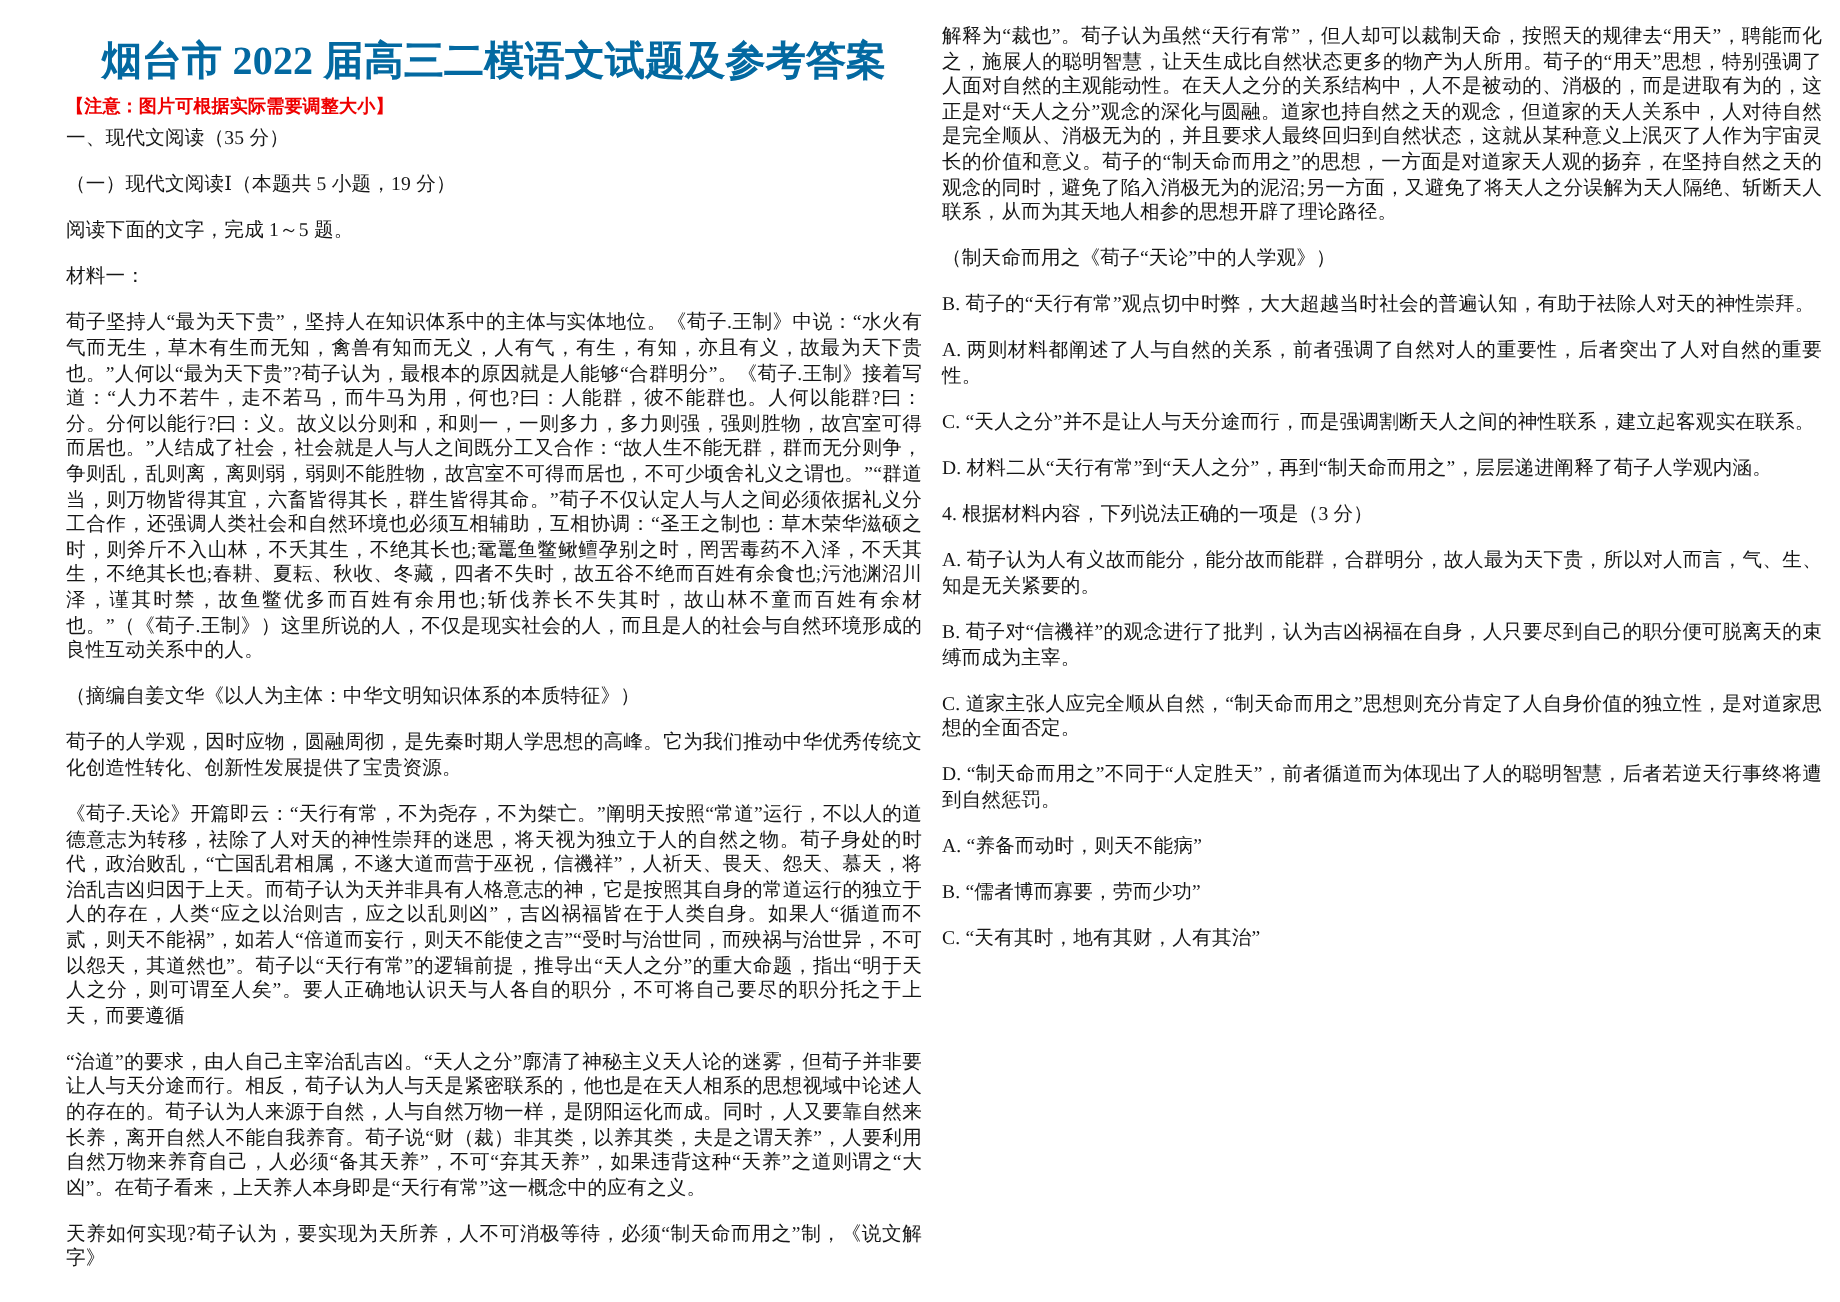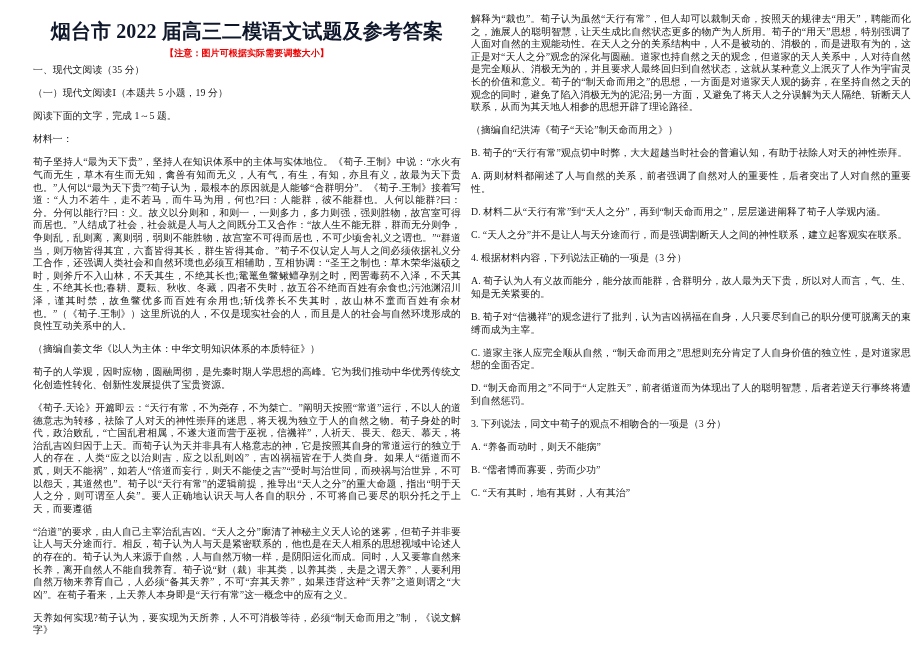--- a/index.html
+++ b/index.html
@@ -20,28 +20,28 @@
     font-size:9.8px;
     line-height:12.6px;
     letter-spacing:0.1px;
   }
   .col.left{width:428px;flex:0 0 428px;}
   .col.right{width:440px;flex:0 0 440px;}
   .col p{margin:0 0 10.5px 0;}
   .title{
     margin:6px 0 3px 0;
     text-align:center;
-    color:#0f172a;
+    color:#0369a1;
     font-weight:bold;
     font-size:20px;
     line-height:25px;
     font-family:"Liberation Serif","DejaVu Serif",serif;
   }
   .notice{
-    text-align:center;
+    text-align:left;
     color:#ee0000;
     font-weight:bold;
     font-size:9px;
     line-height:12px;
     margin:0 0 5px 0;
   }
 </style>
 </head>
 <body>
 
@@ -60,32 +60,31 @@
     <p>（摘编自姜文华《以人为主体：中华文明知识体系的本质特征》）</p>
 
     <p>荀子的人学观，因时应物，圆融周彻，是先秦时期人学思想的高峰。它为我们推动中华优秀传统文化创造性转化、创新性发展提供了宝贵资源。</p>
     <p>《荀子.天论》开篇即云：“天行有常，不为尧存，不为桀亡。”阐明天按照“常道”运行，不以人的道德意志为转移，祛除了人对天的神性崇拜的迷思，将天视为独立于人的自然之物。荀子身处的时代，政治败乱，“亡国乱君相属，不遂大道而营于巫祝，信禨祥”，人祈天、畏天、怨天、慕天，将治乱吉凶归因于上天。而荀子认为天并非具有人格意志的神，它是按照其自身的常道运行的独立于人的存在，人类“应之以治则吉，应之以乱则凶”，吉凶祸福皆在于人类自身。如果人“循道而不贰，则天不能祸”，如若人“倍道而妄行，则天不能使之吉”“受时与治世同，而殃祸与治世异，不可以怨天，其道然也”。荀子以“天行有常”的逻辑前提，推导出“天人之分”的重大命题，指出“明于天人之分，则可谓至人矣”。要人正确地认识天与人各自的职分，不可将自己要尽的职分托之于上天，而要遵循</p>
     <p>“治道”的要求，由人自己主宰治乱吉凶。“天人之分”廓清了神秘主义天人论的迷雾，但荀子并非要让人与天分途而行。相反，荀子认为人与天是紧密联系的，他也是在天人相系的思想视域中论述人的存在的。荀子认为人来源于自然，人与自然万物一样，是阴阳运化而成。同时，人又要靠自然来长养，离开自然人不能自我养育。荀子说“财（裁）非其类，以养其类，夫是之谓天养”，人要利用自然万物来养育自己，人必须“备其天养”，不可“弃其天养”，如果违背这种“天养”之道则谓之“大凶”。在荀子看来，上天养人本身即是“天行有常”这一概念中的应有之义。</p>
     <p>天养如何实现?荀子认为，要实现为天所养，人不可消极等待，必须“制天命而用之”制，《说文解字》</p>
   </div>
 
   <div class="col right">
     <p>解释为“裁也”。荀子认为虽然“天行有常”，但人却可以裁制天命，按照天的规律去“用天”，聘能而化之，施展人的聪明智慧，让天生成比自然状态更多的物产为人所用。荀子的“用天”思想，特别强调了人面对自然的主观能动性。在天人之分的关系结构中，人不是被动的、消极的，而是进取有为的，这正是对“天人之分”观念的深化与圆融。道家也持自然之天的观念，但道家的天人关系中，人对待自然是完全顺从、消极无为的，并且要求人最终回归到自然状态，这就从某种意义上泯灭了人作为宇宙灵长的价值和意义。荀子的“制天命而用之”的思想，一方面是对道家天人观的扬弃，在坚持自然之天的观念的同时，避免了陷入消极无为的泥沼;另一方面，又避免了将天人之分误解为天人隔绝、斩断天人联系，从而为其天地人相参的思想开辟了理论路径。</p>
-    <p>（摘编自纪洪涛《荀子“天论”制天命而用之》）</p>
+    <p>（制天命而用之《荀子“天论”中的人学观》）</p>
 
     <p>B. 荀子的“天行有常”观点切中时弊，大大超越当时社会的普遍认知，有助于祛除人对天的神性崇拜。</p>
     <p>A. 两则材料都阐述了人与自然的关系，前者强调了自然对人的重要性，后者突出了人对自然的重要性。</p>
+    <p>C. “天人之分”并不是让人与天分途而行，而是强调割断天人之间的神性联系，建立起客观实在联系。</p>
     <p>D. 材料二从“天行有常”到“天人之分”，再到“制天命而用之”，层层递进阐释了荀子人学观内涵。</p>
-    <p>C. “天人之分”并不是让人与天分途而行，而是强调割断天人之间的神性联系，建立起客观实在联系。</p>
 
     <p>4. 根据材料内容，下列说法正确的一项是（3 分）</p>
     <p>A. 荀子认为人有义故而能分，能分故而能群，合群明分，故人最为天下贵，所以对人而言，气、生、知是无关紧要的。</p>
     <p>B. 荀子对“信禨祥”的观念进行了批判，认为吉凶祸福在自身，人只要尽到自己的职分便可脱离天的束缚而成为主宰。</p>
     <p>C. 道家主张人应完全顺从自然，“制天命而用之”思想则充分肯定了人自身价值的独立性，是对道家思想的全面否定。</p>
     <p>D. “制天命而用之”不同于“人定胜天”，前者循道而为体现出了人的聪明智慧，后者若逆天行事终将遭到自然惩罚。</p>
 
-    <p>3. 下列说法，同文中荀子的观点不相吻合的一项是（3 分）</p>
     <p>A. “养备而动时，则天不能病”</p>
     <p>B. “儒者博而寡要，劳而少功”</p>
     <p>C. “天有其时，地有其财，人有其治”</p>
   </div>
 
 </div>
 
 </body></html>

